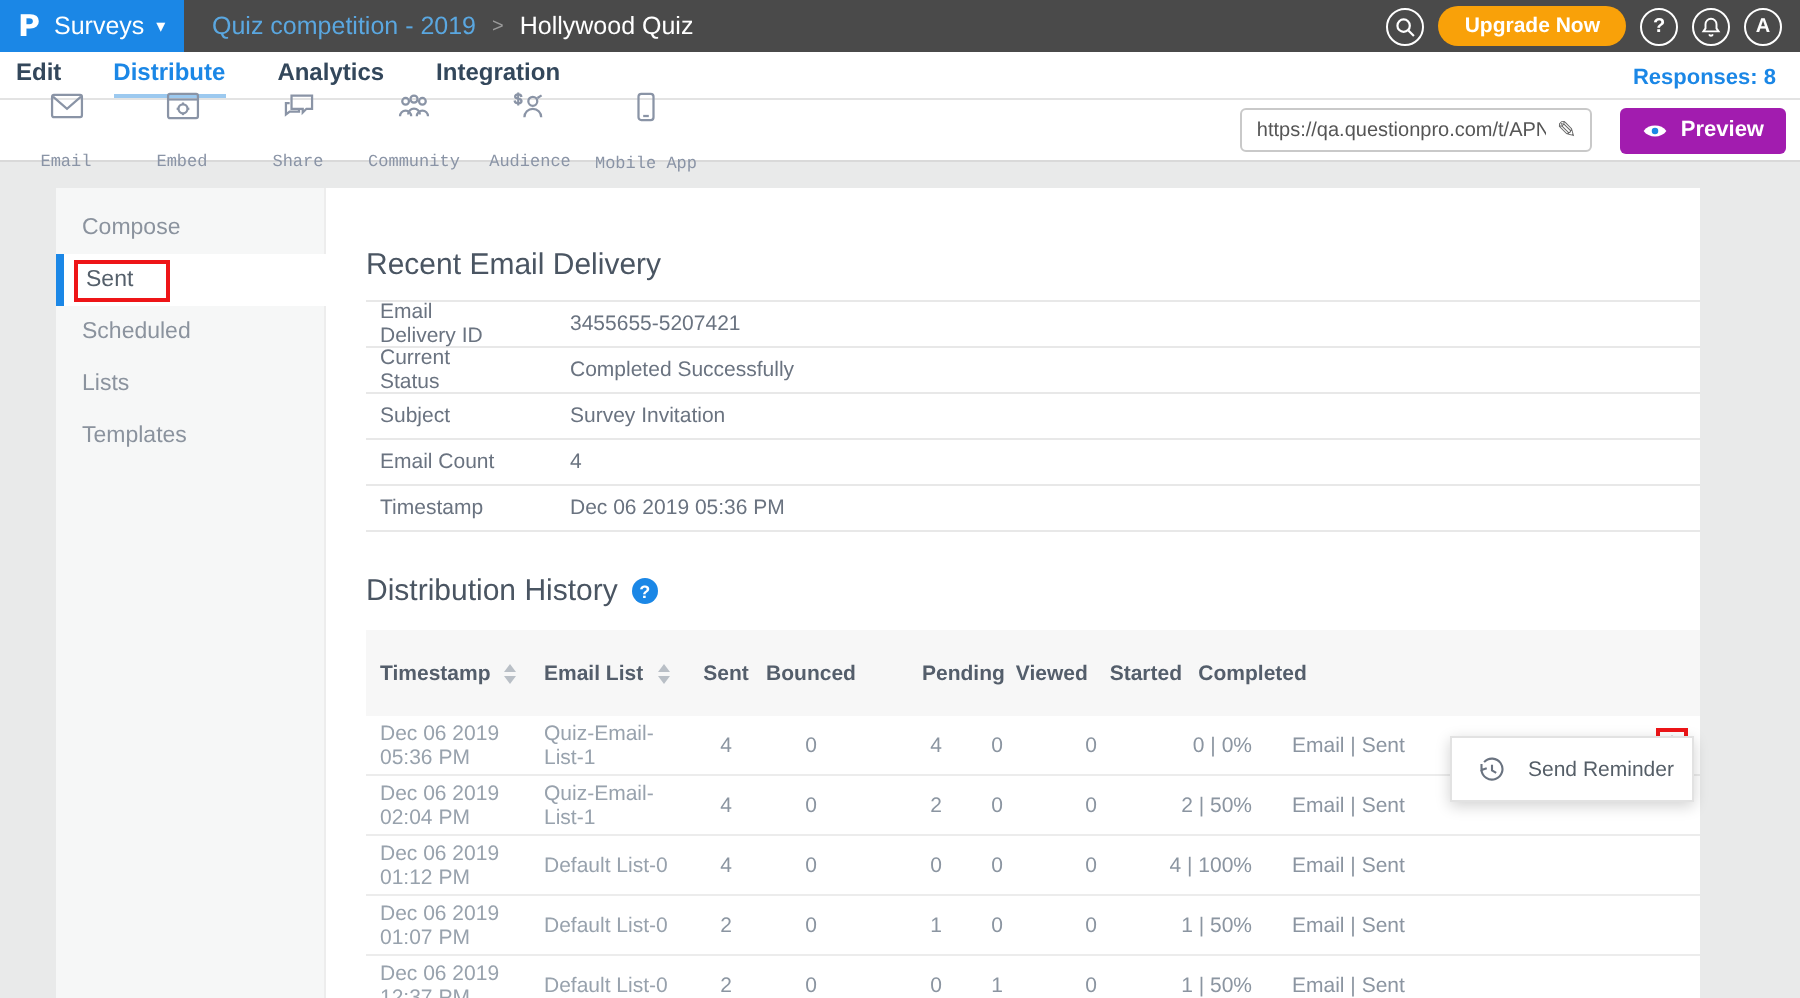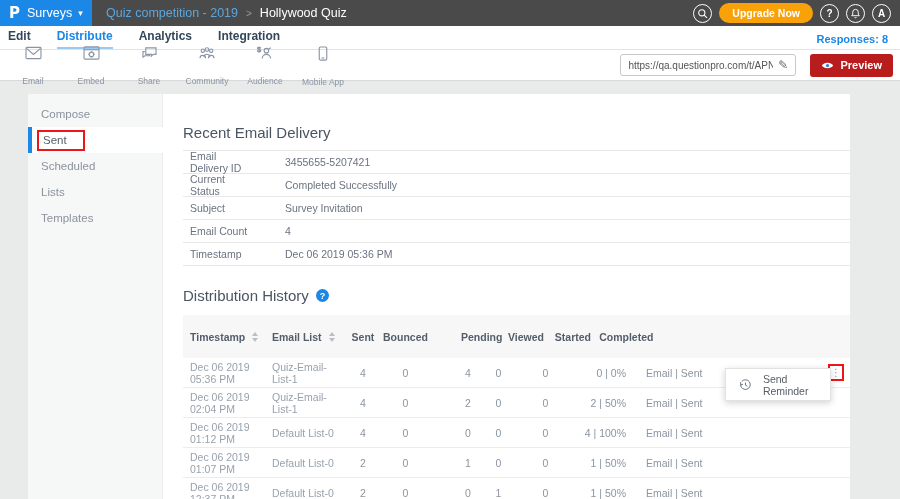--- a/index.html
+++ b/index.html
@@ -22,25 +22,25 @@
   
   .navbar { height:24px; background:#ffffff; border-bottom:1px solid #e3e3e3; display:flex; align-items:flex-end; padding:0 8px; }
   .nav-tab { margin-right:26px; color:#33475b; font-weight:700; font-size:12px; padding:3px 0 4px; cursor:pointer; border-bottom:2px solid transparent; }
   .nav-tab.active { color:#1b87e6; border-bottom-color:#9cc9ef; }
   .responses { margin-left:auto; color:#1b87e6; font-size:11px; font-weight:700; padding:0 4px 4px 0; }
 
   
   .toolbar { height:31px; background:#fff; border-bottom:1px solid #d9d9d9; display:flex; align-items:center; padding:0 4px; }
   .channel { width:58px; display:flex; flex-direction:column; align-items:center; justify-content:center; cursor:pointer; padding-top:2px; }
   .channel svg { stroke:#8a94a6; fill:none; stroke-width:1.2; }
-  .channel-label { font-size:8.5px; color:#8a94a6; margin-top:16px; white-space:nowrap; }
+  .channel-label { font-size:8.5px; color:#8a94a6; margin-top:16px; white-space:nowrap;font-family:Liberation Mono, monospace; }
   .url-box { margin-left:auto; display:flex; align-items:center; border:1px solid #c9c9c9; border-radius:3px; height:22px; padding:0 7px; width:176px; background:#fff; }
   .url-text { font-size:10px; color:#555; white-space:nowrap; overflow:hidden; flex:1; border:none; outline:none; font-family:inherit; }
   .pencil { color:#666; font-size:12px; margin-left:5px; cursor:pointer; }
-  .preview-btn { margin-left:14px; margin-right:3px; background:#b91c1c; color:#fff; border:none; border-radius:3px; height:23px; padding:0 11px; display:flex; align-items:center; gap:6px; font-size:11px; font-weight:700; cursor:pointer; }
+  .preview-btn { margin-left:14px; margin-right:3px; background:#a21caf; color:#fff; border:none; border-radius:3px; height:23px; padding:0 11px; display:flex; align-items:center; gap:6px; font-size:11px; font-weight:700; cursor:pointer; }
   .preview-btn svg { fill:#fff; }
 
   
   .page-body { position:relative; height:418px; }
   .panel { position:absolute; left:28px; right:50px; top:13px; bottom:0; background:#fff; display:flex; }
 
   .sidebar { width:135px; background:#f6f7f7; border-right:1px solid #ededed; padding-top:7px; flex:0 0 auto; }
   .side-item { height:26px; display:flex; align-items:center; padding-left:13px; font-size:11.5px; color:#8b939e; cursor:pointer; }
   .side-item.active { background:#fff; color:#55606b; border-left:4px solid #1b87e6; padding-left:5px; margin-right:-1px; }
   .ann-sent { border:2px solid #ee1518; padding:2px 16px 3px 4px; }
@@ -73,21 +73,21 @@
   .batch-head-label { display:inline-block; width:42px; line-height:1.45; }
   .sort { display:inline-flex; flex-direction:column; gap:2px; margin-left:7px; cursor:pointer; }
   .sort i { display:block; width:0; height:0; border-left:3px solid transparent; border-right:3px solid transparent; }
   .sort .up { border-bottom:4px solid #b9bfc6; }
   .sort .down { border-top:4px solid #b9bfc6; }
   .ts-text { color:#98a2ad; }
   .menu-dots { color:#8a94a1; font-size:10px; line-height:1; cursor:pointer; }
   .ann-dots { border:2px solid #ee1518; width:16px; height:17px; display:inline-flex; align-items:center; justify-content:center; }
 
   
-  .reminder-popup { position:absolute; left:697px; top:274px; width:106px; height:33px; background:#fff; border:1px solid #e2e2e2; box-shadow:0 2px 7px rgba(0,0,0,.18); display:flex; align-items:center; padding-left:13px; gap:11px; z-index:6; font-size:10.5px; color:#555e67; cursor:pointer; }
+  .reminder-popup { position:absolute; left:697px; top:274px; width:122px; height:33px; background:#fff; border:1px solid #e2e2e2; box-shadow:0 2px 7px rgba(0,0,0,.18); display:flex; align-items:center; padding-left:13px; gap:11px; z-index:6; font-size:10.5px; color:#555e67; cursor:pointer; }
   .reminder-popup svg { stroke:#6a7380; fill:none; stroke-width:1.2; }
 </style>
 </head>
 <body>
 
 <div class="topbar">
   <div class="logo-area">
     <span class="logo-p">P</span>
     <span>Surveys</span>
     <span class="caret">▾</span>

